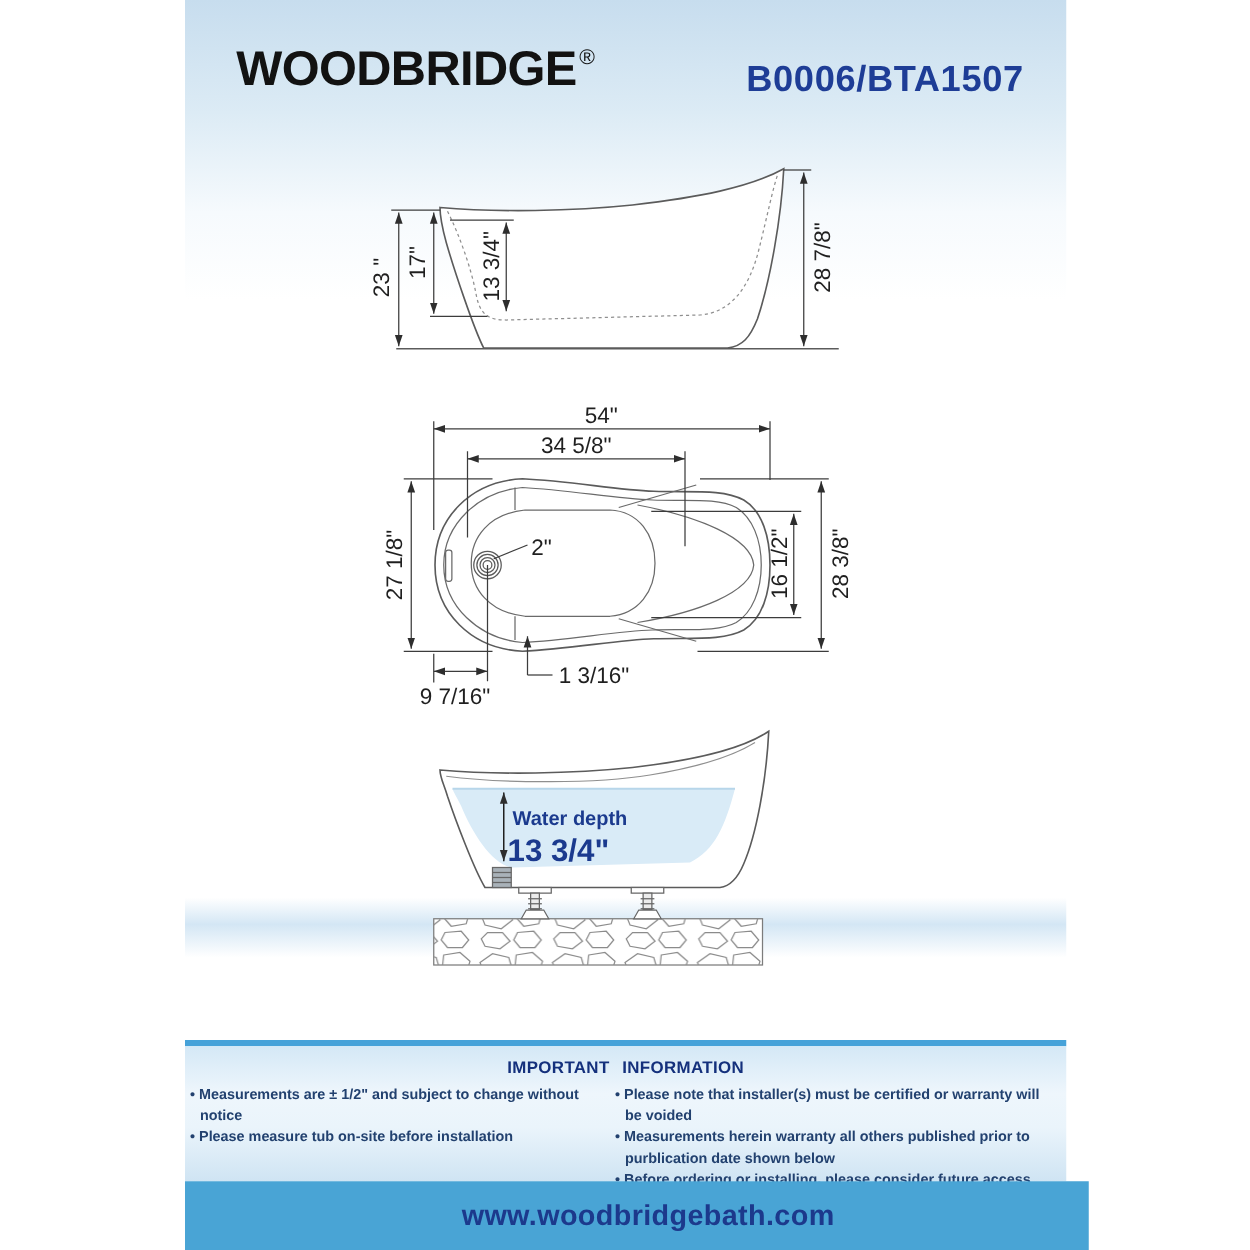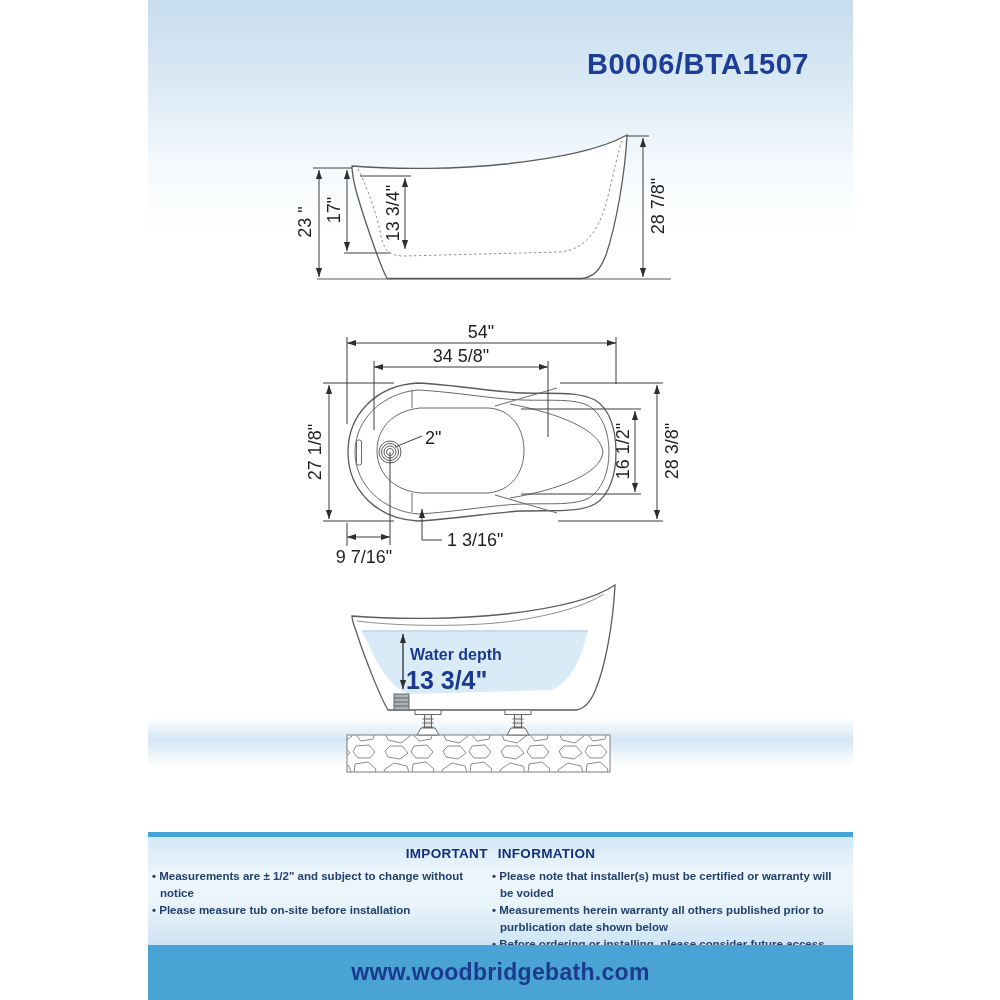--- a/index.html
+++ b/index.html
@@ -2,50 +2,51 @@
 <html><head>
 <meta charset="utf-8">
 <style>
   html,body{margin:0;padding:0;background:#ffffff;}
   body{width:1000px;height:1000px;position:relative;font-family:"Liberation Sans",sans-serif;overflow:hidden;}
   .content{position:absolute;left:148px;top:0;width:705px;height:1000px;
     background:linear-gradient(180deg,#c7ddee 0%,#dcebf5 9%,#f6fafd 17%,#ffffff 24%,#ffffff 100%);}
   
   .brand{position:absolute;left:41px;top:34px;font-size:39px;font-weight:700;color:#121212;letter-spacing:-0.5px;white-space:nowrap;}
   .brand .reg{font-size:17px;font-weight:400;position:relative;top:-17px;margin-left:2px;}
-  .model{position:absolute;right:44px;top:48px;font-size:29px;font-weight:700;color:#1e3d96;letter-spacing:0.5px;white-space:nowrap;}
+  .model{position:absolute;right:34px;top:48px;font-size:29px;font-weight:700;color:#1e3d96;letter-spacing:0.5px;white-space:nowrap;}
   
   .band{position:absolute;left:0;top:718px;width:705px;height:48px;
     background:linear-gradient(180deg,rgba(190,218,240,0) 0%,rgba(176,210,236,0.55) 45%,rgba(190,218,240,0) 100%);}
   svg.drawings{position:absolute;left:0;top:0;width:705px;height:1000px;}
   
   .rule{position:absolute;left:0;top:832px;width:705px;height:5px;background:#46a2d9;}
   .info{position:absolute;left:0;top:837px;width:705px;height:108px;
     background:linear-gradient(180deg,#d4e8f6 0%,#eef6fc 35%,#eaf4fb 60%,#cfe4f3 100%);}
   .headings{display:flex;justify-content:center;gap:10px;margin-top:9px;
     font-size:13.5px;font-weight:700;color:#14307c;letter-spacing:0.3px;}
   .cols{display:flex;margin-top:7px;}
   .cols ul{list-style:none;margin:0;padding:0;font-size:11.5px;font-weight:700;color:#22416f;}
   .cols li{line-height:17px;padding-left:12px;text-indent:-8px;}
   .cols li::before{content:"• ";}
   .col-left{width:340px;margin-left:12px;}
   .col-right{width:345px;margin-left:2px;}
   
   .footer{position:absolute;left:0;top:945px;width:705px;height:55px;background:#49a4d5;
-    display:flex;align-items:center;justify-content:center;}
+    display:flex;align-items:center;justify-content:center;padding-left:18px;}
   .footer span{font-size:23px;font-weight:700;color:#1c398c;letter-spacing:0.3px;}
   
   text{font-family:"Liberation Sans",sans-serif;font-size:18px;fill:#1f1f1f;}
   text.navy{fill:#1b3a8e;font-weight:700;}
 </style>
 </head>
 <body>
 
 <div class="content">
 
+  <div class="brand"><span>WOODBRIDGE</span><span class="reg">®</span></div>
   <div class="model">B0006/BTA1507</div>
 
   <div class="band"></div>
 
   <svg class="drawings" viewBox="0 0 705 1000">
     <defs>
       <marker id="arr" markerWidth="9.5" markerHeight="8" refX="9" refY="3.5" orient="auto-start-reverse" markerUnits="userSpaceOnUse">
         <path d="M0,0.4 L9,3.5 L0,6.6 Z" fill="#2e2e2e"></path>
       </marker>
       <pattern id="stones" width="58" height="40" patternUnits="userSpaceOnUse">

